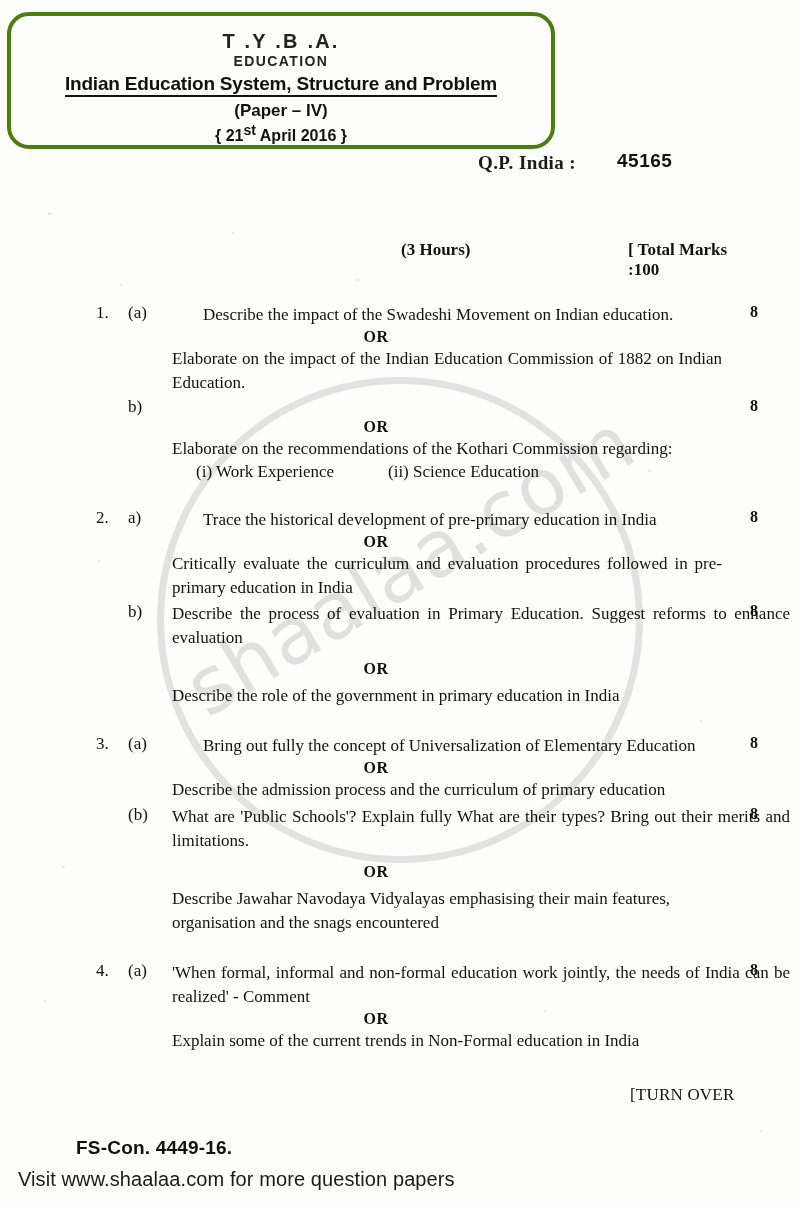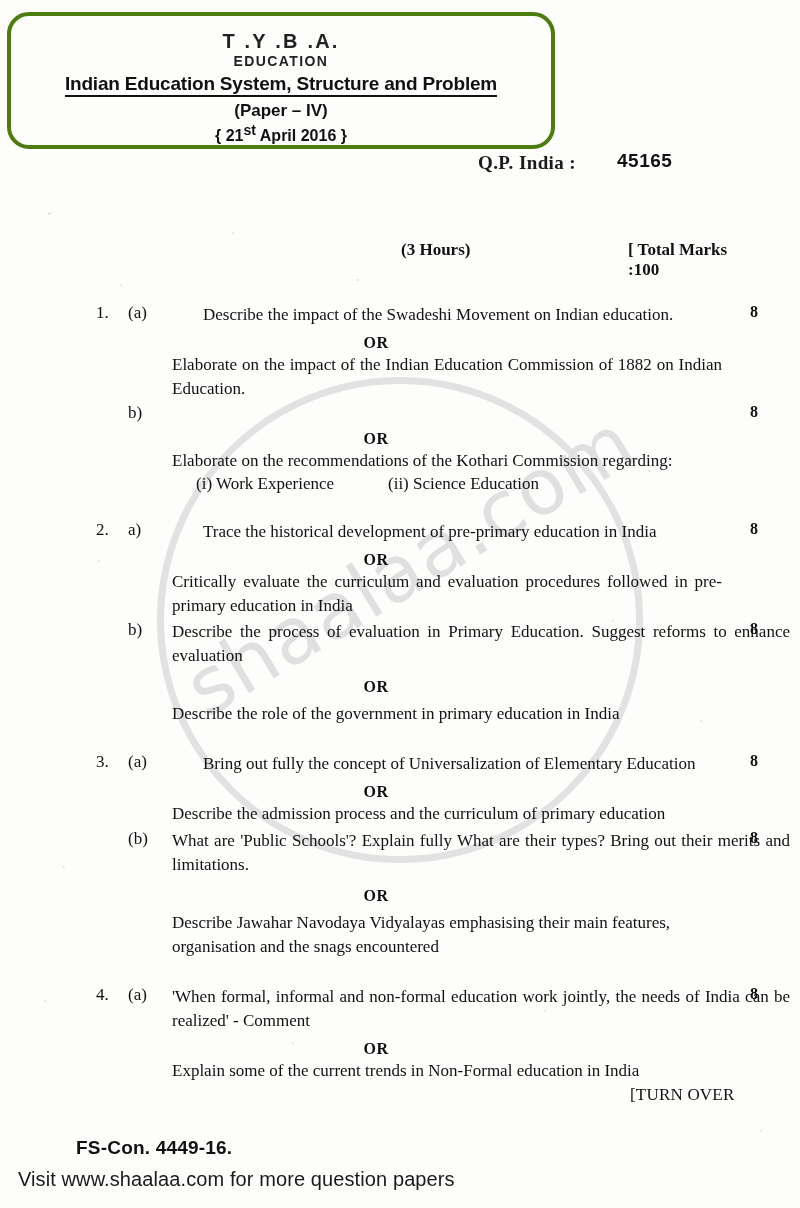--- a/index.html
+++ b/index.html
@@ -234,21 +234,21 @@
     font-size: 16px;
     font-weight: bold;
     color: #111;
   }
   .or-line {
     text-align: center;
     font-size: 16px;
     font-weight: bold;
     letter-spacing: .5px;
     color: #111;
-    margin: 7px 0 1px 0;
+    margin: 1px 0 1px 0;
     padding-right: 48px;
   }
   .alt-line {
     font-size: 17px;
     line-height: 1.42;
     color: #111;
     margin-left: 172px;
     padding-right: 78px;
     text-align: justify;
     text-justify: inter-word;

